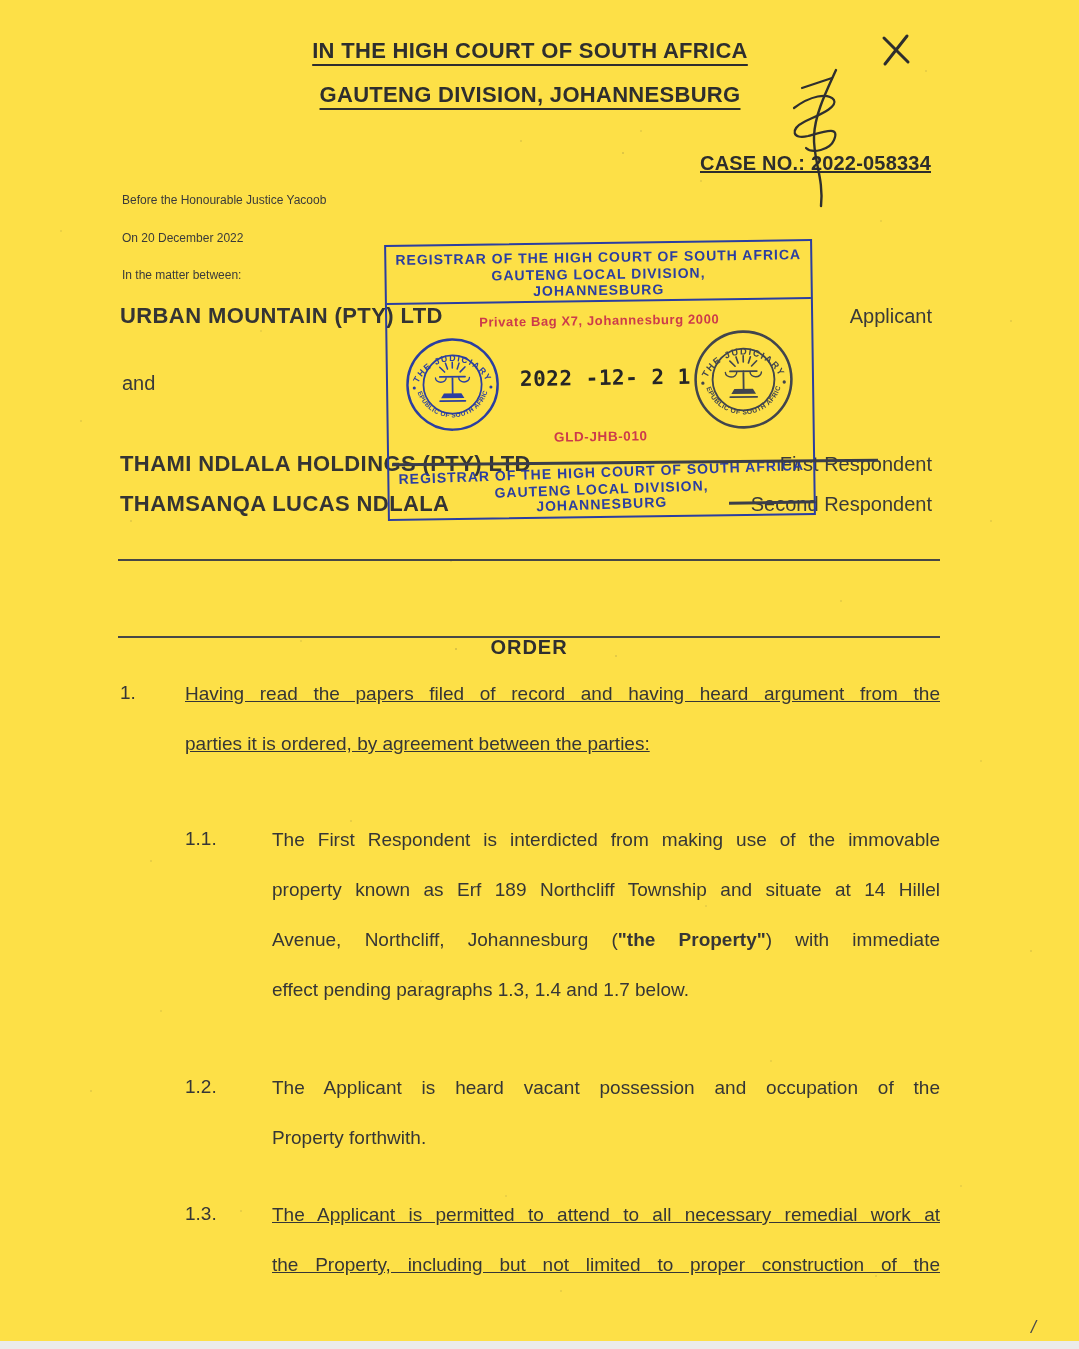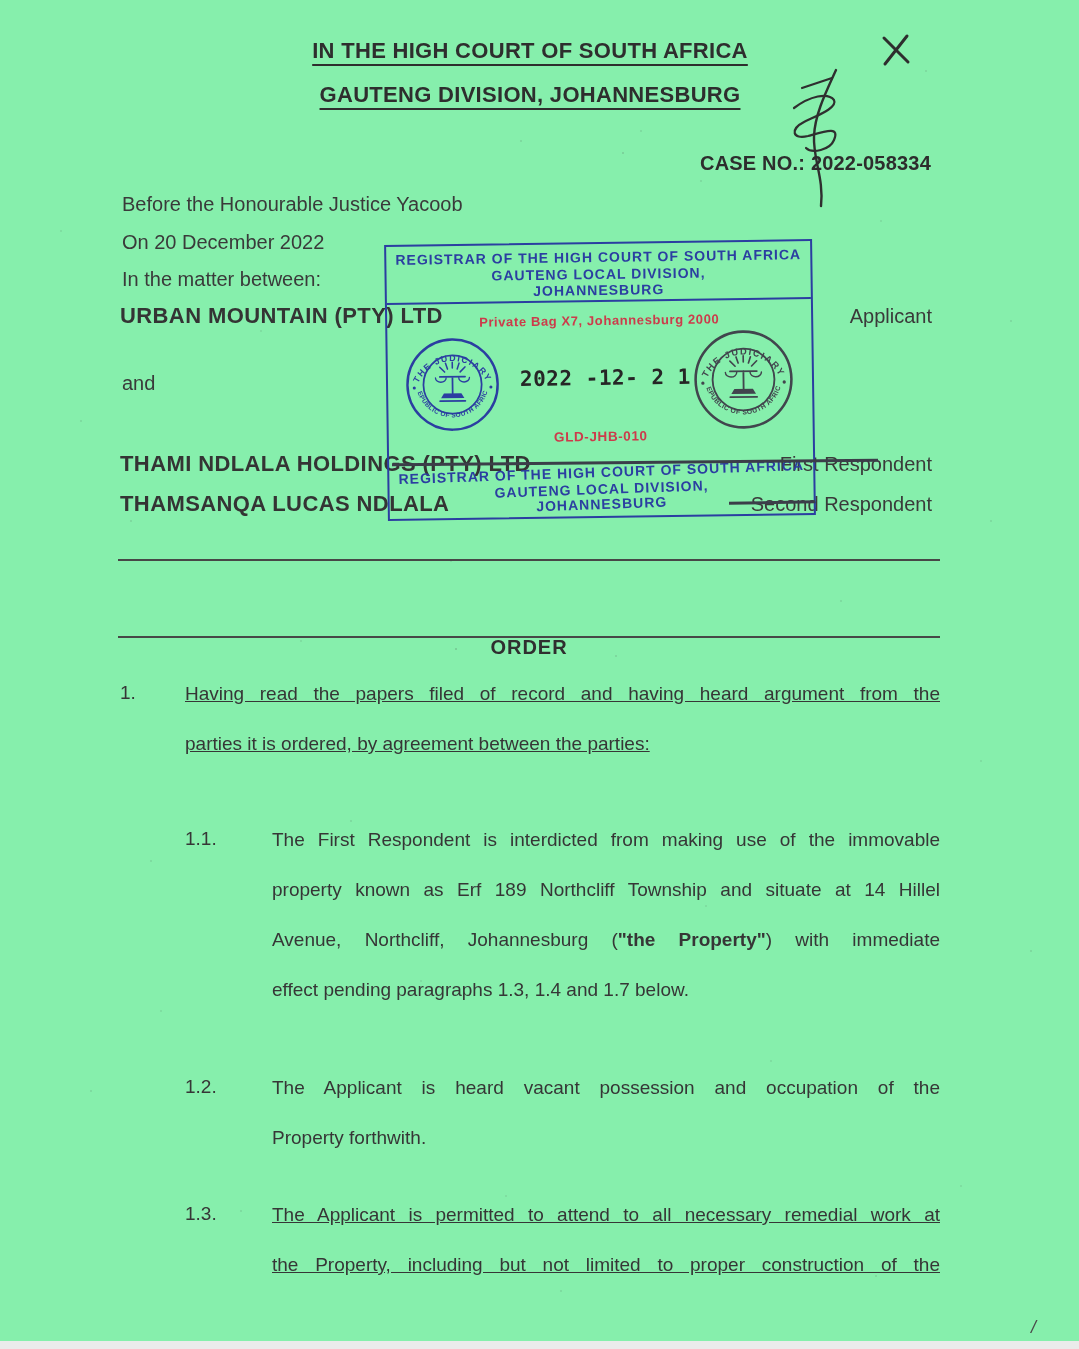--- a/index.html
+++ b/index.html
@@ -1,33 +1,33 @@
 <!DOCTYPE html>
 <html><head>
 <meta charset="utf-8">
 <style>
   html,body{margin:0;padding:0;background:#ffffff;}
   .page{
     position:relative;width:1079px;height:1349px;overflow:hidden;
-    background:#86efac;color:#333;
+    background:#fde047;color:#333;
     font-family:"Liberation Sans", sans-serif;
   }
   
   .title{
     position:absolute;left:0;width:1060px;text-align:center;
     font-weight:bold;font-size:22px;color:#2e2e2e;letter-spacing:.3px;
     text-decoration:underline;text-decoration-thickness:2px;text-underline-offset:6px;
   }
   .title1{top:38px;}
   .title2{top:82px;}
   .case-no{
     position:absolute;top:152px;right:148px;
-    font-weight:bold;font-size:20px;color:#2d2d2d;letter-spacing:.2px;
-  }
-  .meta{position:absolute;left:122px;font-size:20px;color:#3a3a3a;}
+    font-weight:bold;font-size:20px;color:#2d2d2d;letter-spacing:.2px;text-decoration:underline;
+  }
+  .meta{position:absolute;left:122px;font-size:12px;color:#3a3a3a;}
   .meta1{top:193px;}
   .meta2{top:231px;}
   .meta3{top:268px;}
   
   .party-row{
     position:absolute;left:120px;width:812px;
     display:flex;justify-content:space-between;align-items:baseline;
   }
   .party-name{font-weight:bold;font-size:22px;color:#343434;letter-spacing:.4px;}
   .party-role{font-size:20px;color:#3a3a3a;}

